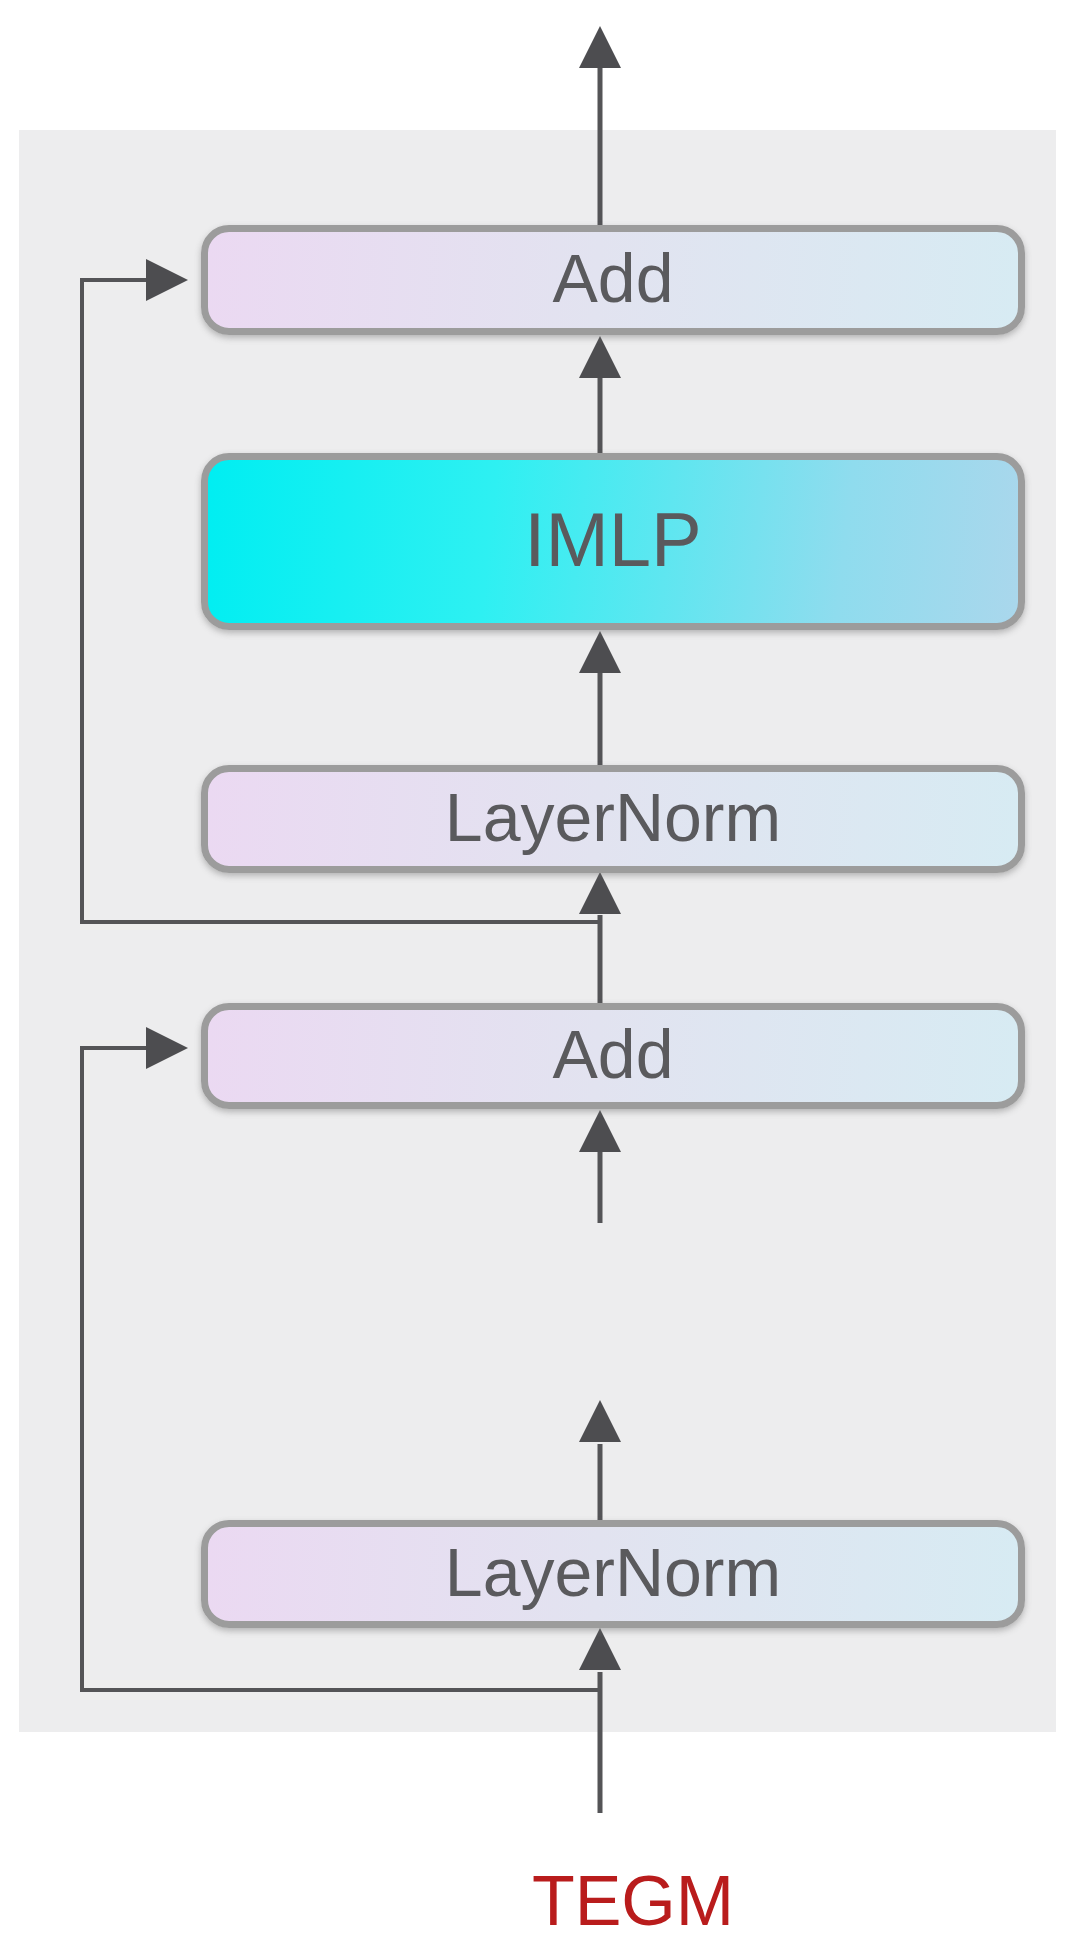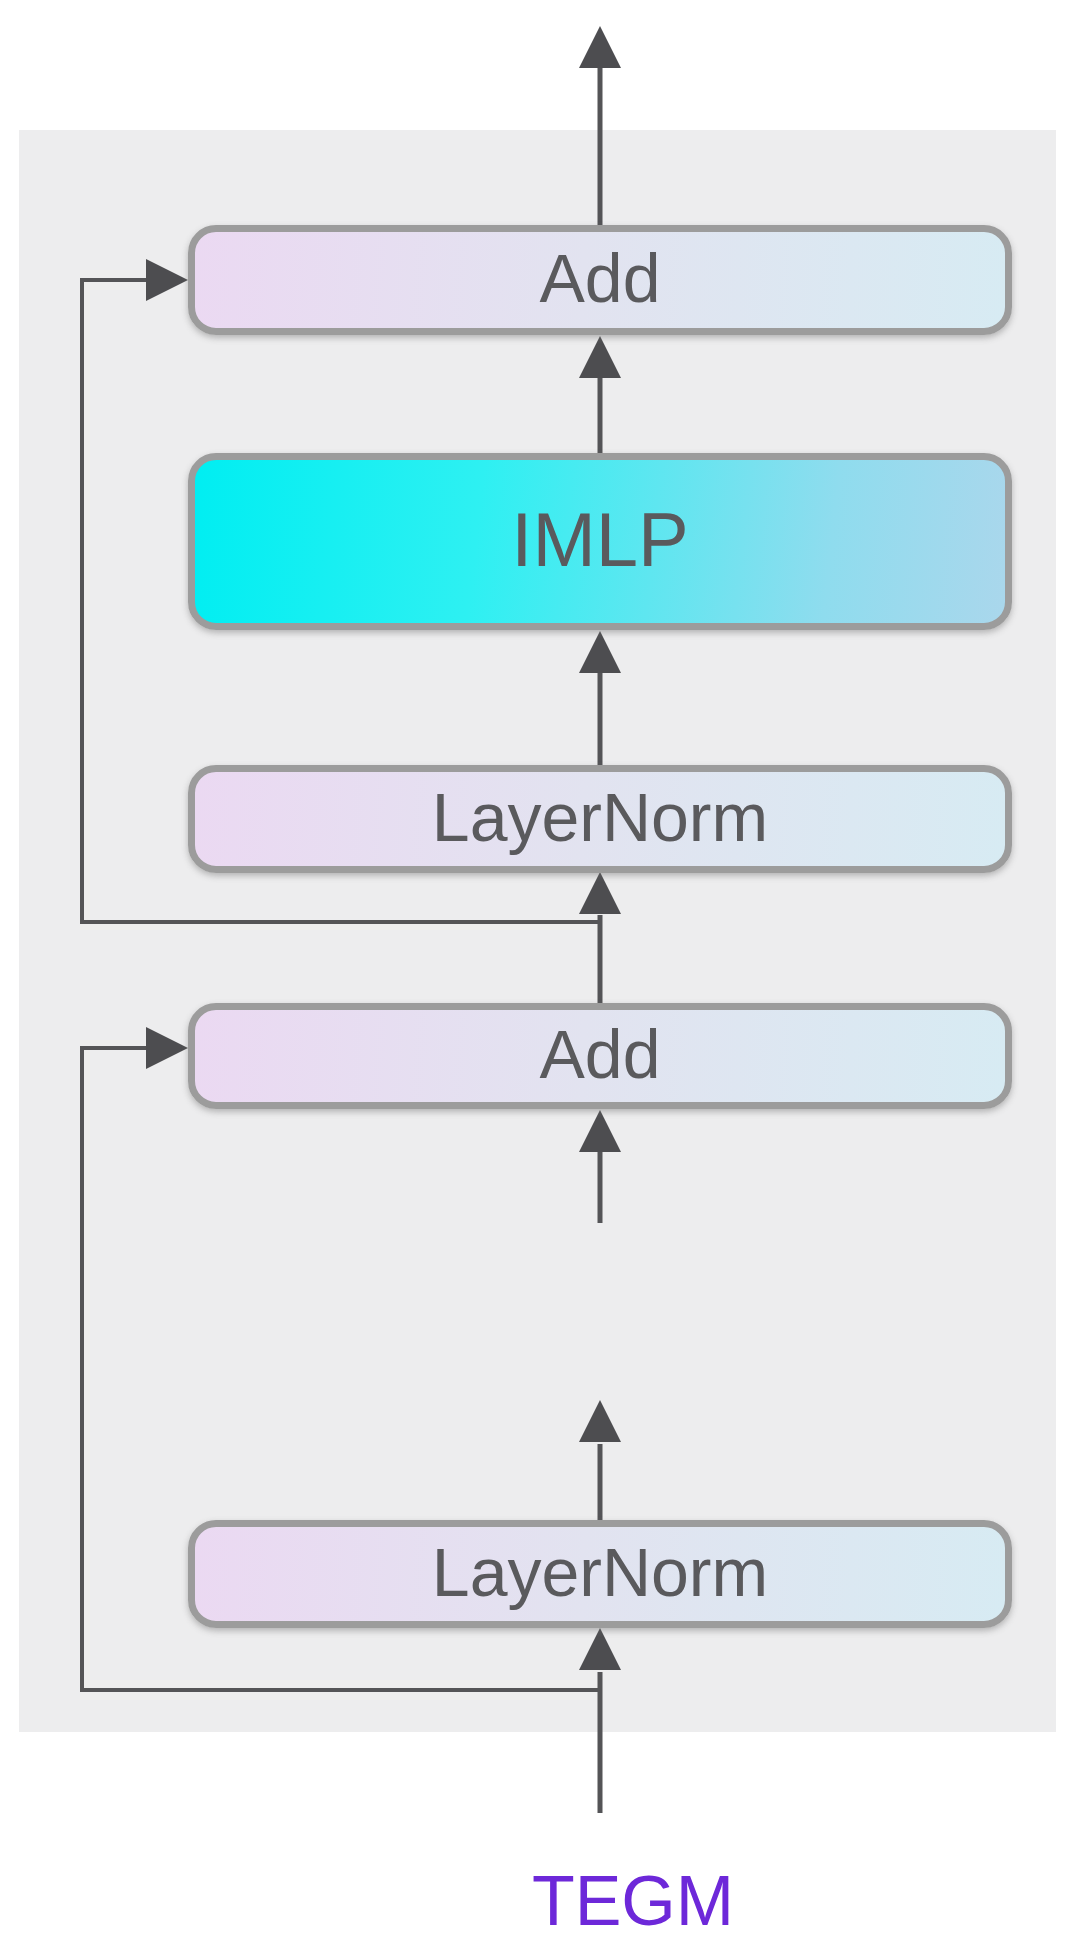--- a/index.html
+++ b/index.html
@@ -29,20 +29,21 @@
   .box {
     position: absolute;
     box-sizing: border-box;
     border: 7px solid #9c9c9c;
     border-radius: 28px;
     display: flex;
     align-items: center;
     justify-content: center;
     color: #5a5a5d;
     box-shadow: 0 3px 6px rgba(110,110,110,0.45);
+    margin-left: 13px;
   }
   .box .lbl { line-height: 1; transform: translateY(-2px); }
   .fs-small { font-size: 68px; }
   .fs-big   { font-size: 76px; }
   .grad-addln {
     background: linear-gradient(93deg, #ebd9f2 0%, #e2e3f0 48%, #d7ebf3 100%);
   }
   .grad-imlp {
     background: linear-gradient(96deg, #00eef2 0%, #2ef0f2 35%, #8fdcee 78%, #aad7ec 100%);
   }
@@ -56,21 +57,21 @@
   .pos-imsa           { left: 188px; top: 1223px; width: 824px; height: 177px; }
   .pos-layernorm-bot  { left: 188px; top: 1520px; width: 824px; height: 108px; }
   .input-label {
     position: absolute;
     left: 433px;
     top: 1866px;
     width: 400px;
     text-align: center;
     font-size: 70px;
     line-height: 1;
-    color: #6d28d9;
+    color: #b91c1c;
   }
 </style>
 </head>
 <body>
 
 <div class="canvas">
 
   <div class="panel"></div>
 
   <svg class="connectors" viewBox="0 0 1076 1956" xmlns="http://www.w3.org/2000/svg">

